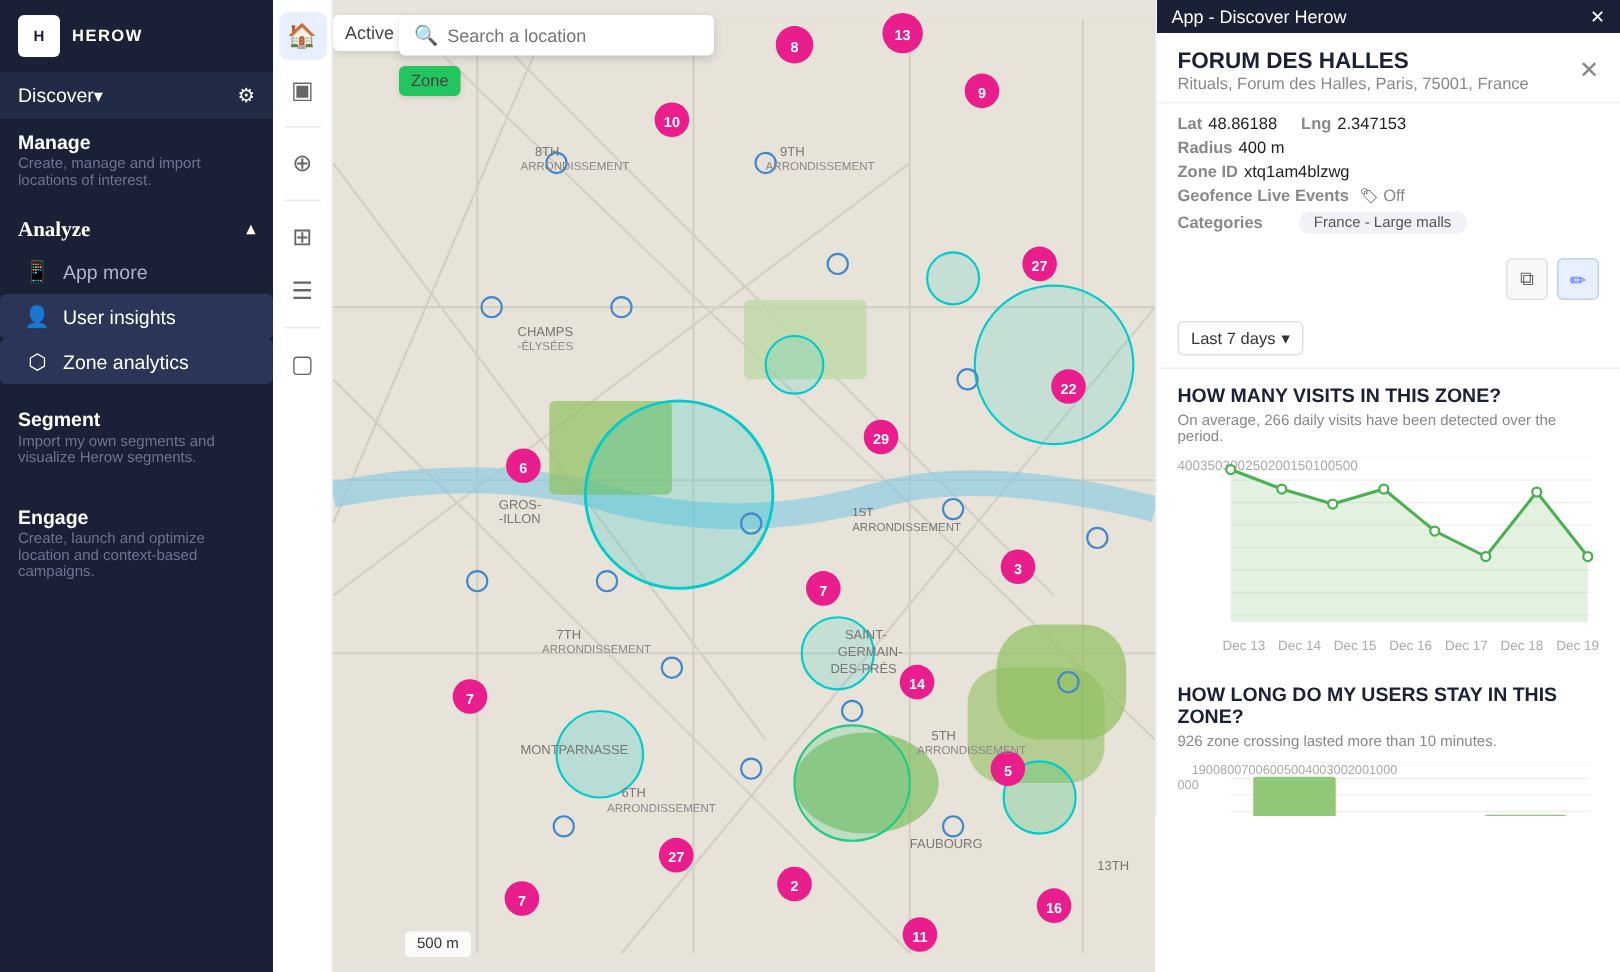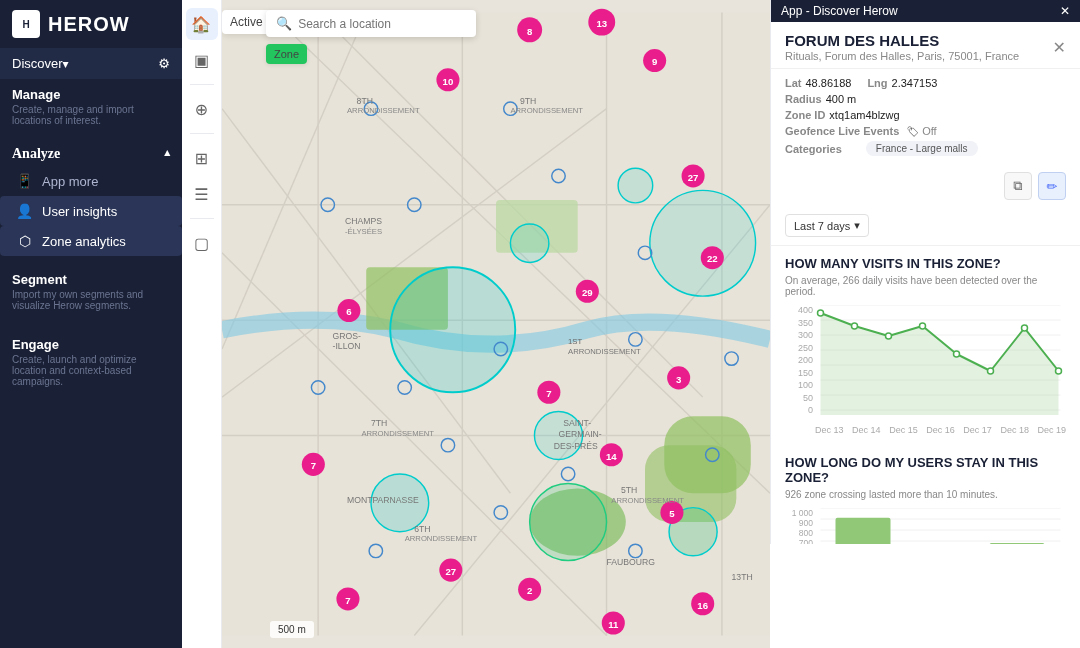--- a/index.html
+++ b/index.html
@@ -24,21 +24,21 @@
       background: #1a2035;
       gap: 8px;
     }
     .logo-icon {
       width: 28px; height: 28px;
       background: #fff;
       border-radius: 4px;
       display: flex; align-items: center; justify-content: center;
       font-weight: bold; color: #1a2035; font-size: 10px;
     }
-    .logo-text { font-weight: 700; font-size: 20px; letter-spacing: 1px; color: #fff; }
+    .logo-text { font-weight: 700; font-size: 11px; letter-spacing: 1px; color: #fff; }
 
     .discover-bar {
       display: flex; align-items: center; justify-content: space-between;
       padding: 8px 12px;
       background: #222b45;
       cursor: pointer;
     }
     .discover-bar span { font-size: 13px; color: #fff; }
 
     .sidebar-group-label {
@@ -241,21 +241,21 @@
 
     .panel-chart-section { padding: 10px 14px 6px; }
     .chart-title { font-size: 13px; font-weight: 700; color: #1a2035; text-transform: uppercase; margin-bottom: 4px; }
     .chart-subtitle { font-size: 10px; color: #888; margin-bottom: 8px; }
 
     .line-chart-container { width: 100%; height: 130px; position: relative; }
     .bar-chart-container { width: 100%; height: 130px; position: relative; }
 
     .chart-y-labels {
       position: absolute; left: 0; top: 0; bottom: 20px;
-      display: flex; flex-direction: column; justify-content: space-between;
+      display: flex; flex-direction: row; justify-content: space-between;
       font-size: 9px; color: #aaa; text-align: right;
       width: 28px;
     }
     .chart-body {
       position: absolute; left: 30px; right: 0; top: 0; bottom: 20px;
     }
     .chart-x-labels {
       position: absolute; left: 30px; right: 0; bottom: 0;
       display: flex; justify-content: space-between;
       font-size: 9px; color: #aaa;

